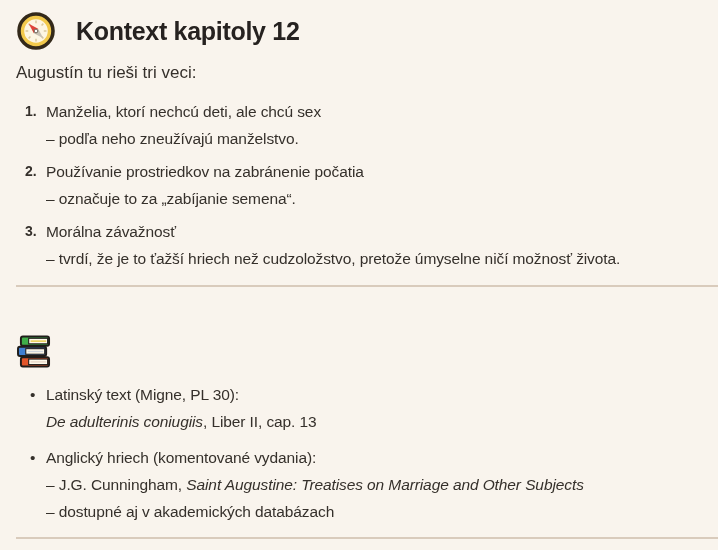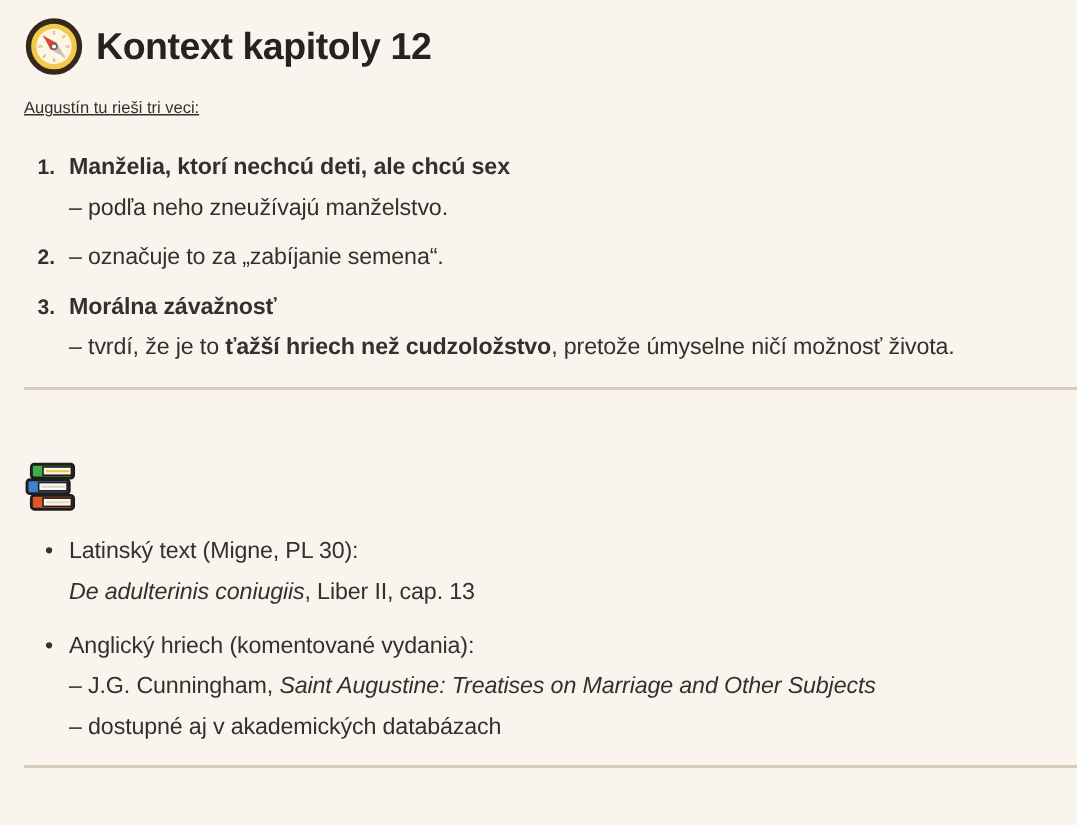--- a/index.html
+++ b/index.html
@@ -4,43 +4,43 @@
 <style>
   html, body { margin: 0; padding: 0; }
   body {
     width: 718px; height: 550px; overflow: hidden;
     background: var(--background, #f9f4ed);
     color: var(--text-color, #35302b);
     font-family: "Liberation Sans", sans-serif;
   }
   .page { padding: 11px 0 0 16px; }
 
-  .section-header { display: flex; align-items: center; height: 40px; }
+  .section-header { display: flex; align-items: center; height: 40px; gap: 12px; }
   .section-header .icon { flex: none; display: inline-flex; align-items: center; }
   .section-header .icon.compass { width: 40px; height: 40px; margin-right: 8px; }
   .section-header .icon.books { width: 37px; height: 33px; margin-right: 9px; }
   .section-title {
     margin: 0; font-size: 25px; font-weight: 700; letter-spacing: -0.3px;
     color: var(--heading-color, #262220); white-space: nowrap;
   }
   .section-header.second { margin-top: 44px; }
 
-  .intro { margin: 8px 0 12px; font-size: 11px; line-height: 27px; text-decoration: underline; }
+  .intro { margin: 8px 0 12px; font-size: 17px; line-height: 27px; }
 
   ol.num-list { list-style: none; margin: 12px 0 0; padding: 0 0 0 9px; }
   ol.num-list li { display: flex; margin-bottom: 6px; }
   .num { flex: none; width: 21px; font-size: 14px; font-weight: 700; line-height: 27px; }
 
   ul.bullet-list { list-style: none; margin: 10px 0 0; padding: 0 0 0 14px; }
   ul.bullet-list li { display: flex; margin-bottom: 9px; }
   .dot { flex: none; width: 16px; font-size: 15.5px; line-height: 27px; }
 
   .item-body { flex: 1; min-width: 0; }
   .line { font-size: 15.5px; line-height: 27px; white-space: nowrap; letter-spacing: -0.1px; }
-  .bold { font-weight: 700; }
+  .bold { font-weight: 400; }
   .italic { font-style: italic; }
 
   hr.divider {
     border: 0; border-top: 2px solid var(--divider-color, #d9cbbc);
     margin: 13px 0 0 0;
   }
   hr.divider.bottom { margin-top: 12px; }
 </style>
 </head>
 <body style="--background: #f9f4ed; --heading-color: #262220; --text-color: #35302b; --divider-color: #d9cbbc;">
@@ -78,20 +78,21 @@
     <li>
       <span class="num">1.</span>
       <div class="item-body">
         <div class="line bold">Manželia, ktorí nechcú deti, ale chcú sex</div>
         <div class="line"><span>– podľa neho zneužívajú manželstvo.</span><span class="bold"></span><span></span></div>
       </div>
     </li>
     <li>
       <span class="num">2.</span>
       <div class="item-body">
+        <div class="line bold">Používanie prostriedkov na zabránenie počatia</div>
         <div class="line"><span>– označuje to za „zabíjanie semena“.</span><span class="bold"></span><span></span></div>
       </div>
     </li>
     <li>
       <span class="num">3.</span>
       <div class="item-body">
         <div class="line bold">Morálna závažnosť</div>
         <div class="line"><span>– tvrdí, že je to </span><span class="bold">ťažší hriech než cudzoložstvo</span><span>, pretože úmyselne ničí možnosť života.</span></div>
       </div>
     </li>

